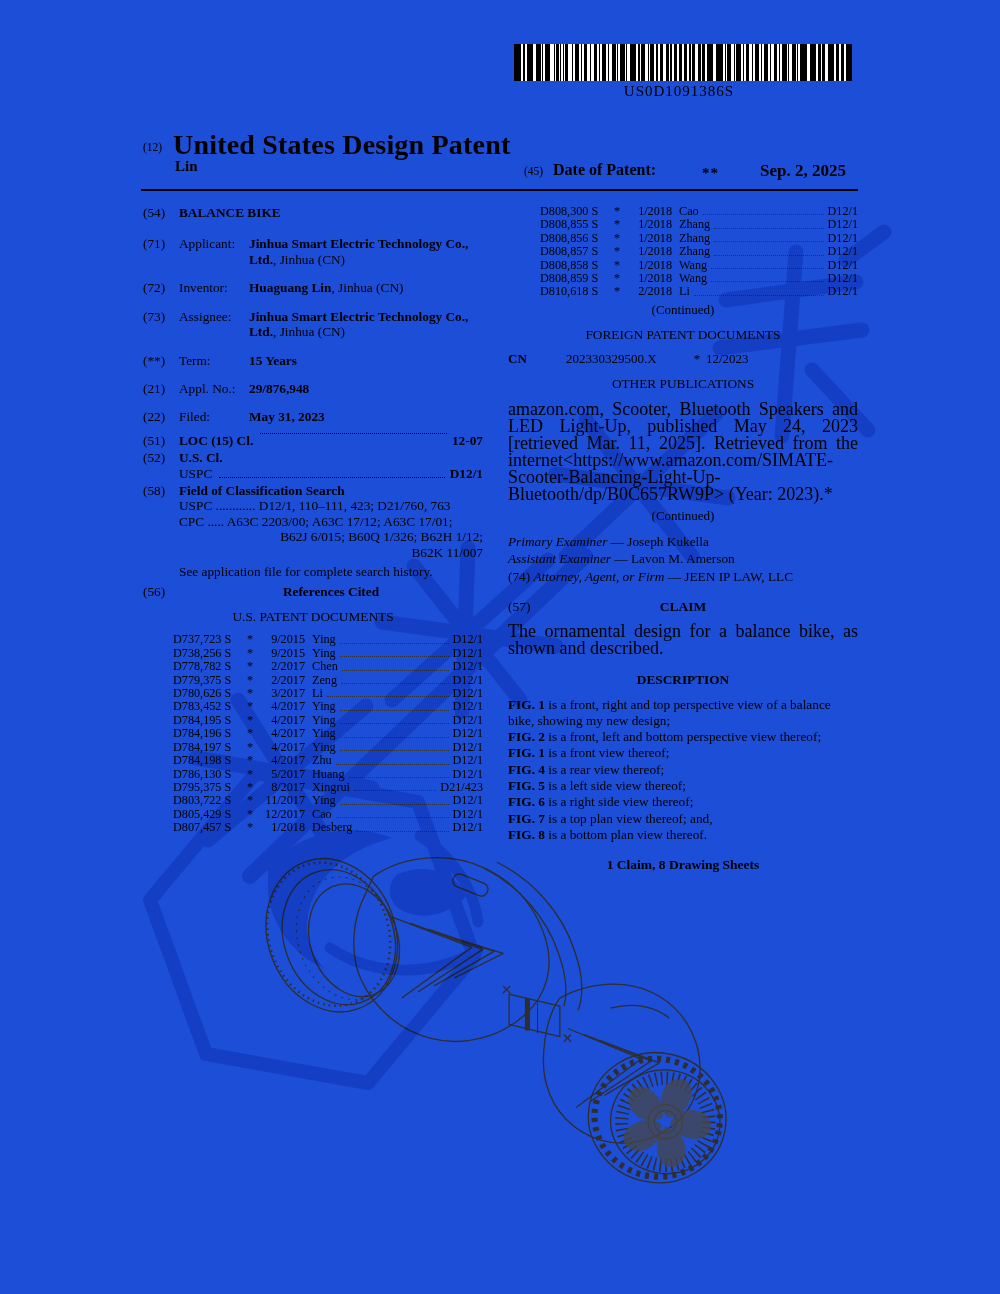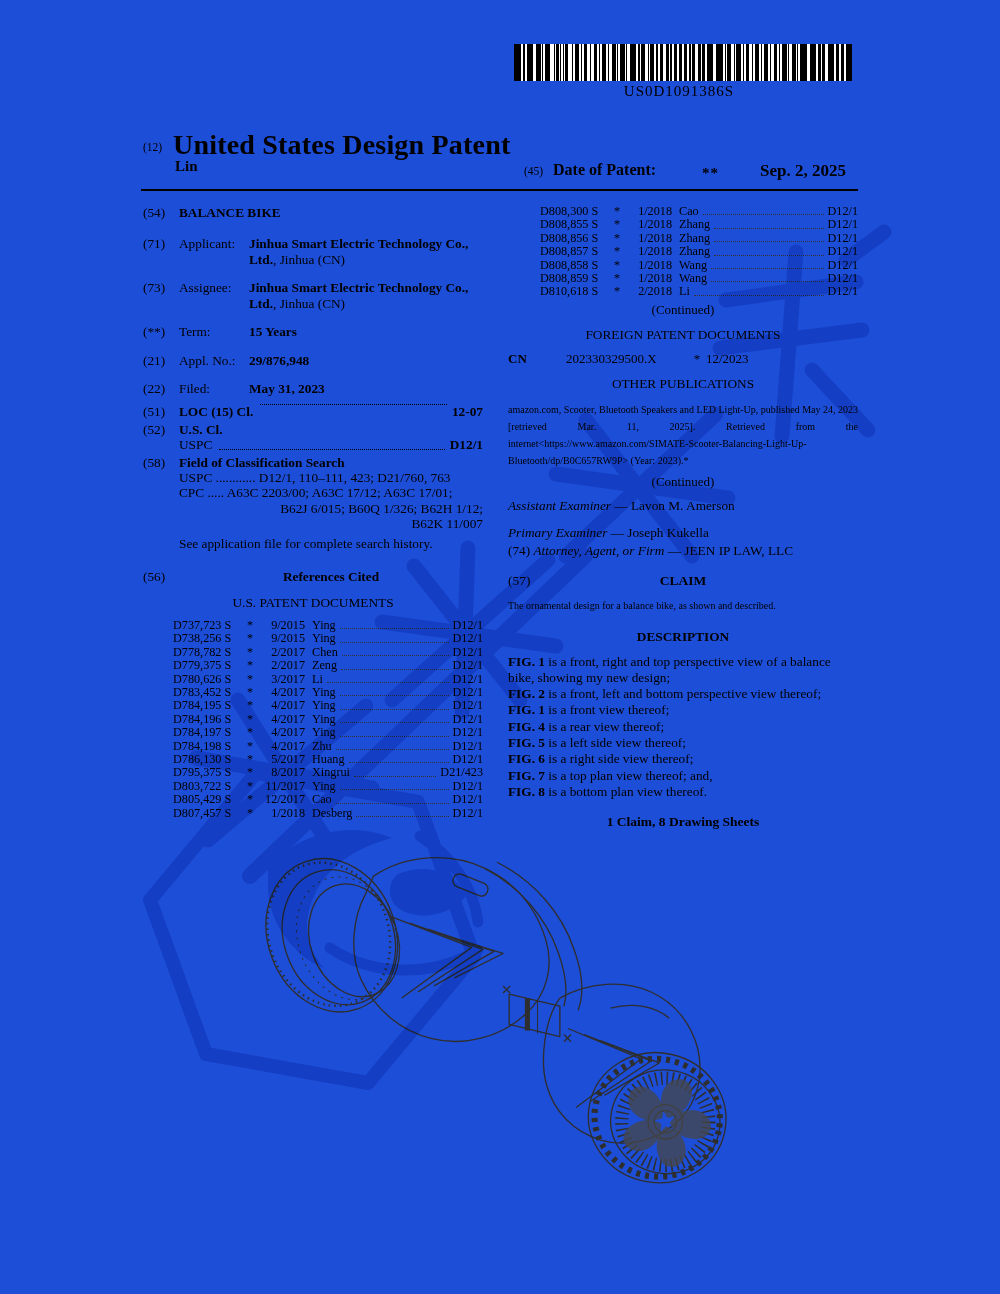--- a/index.html
+++ b/index.html
@@ -57,21 +57,21 @@
   .pdate{width:44px; flex:none; text-align:right; padding-right:7px;}
   .pname{flex:none;}
   .plead{flex:1; border-bottom:1px dotted #333; margin:0 4px 3px;}
   .pcls{flex:none;}
   .continued{text-align:center; margin:3px 0 8px; font-size:13px;}
   
   .foreign-row{display:flex; font-size:13px; margin:2px 0 6px;}
   .fcountry{width:58px; flex:none;font-weight:bold;}
   .fnumber{width:122px; flex:none;}
   .fstar{width:18px; flex:none; text-align:center;}
-  .para{text-align:justify; font-size:10px; line-height:17px;}
+  .para{text-align:justify; font-size:18px; line-height:17px;}
   .exam{font-size:13.3px; line-height:17.5px;}
   .exam .it{font-style:italic;}
   .claim-head{position:relative; text-align:center; font-weight:bold; margin:14px 0 8px; font-size:13.5px;}
   .claim-head .tag57{position:absolute; left:0; top:0; font-weight:normal;}
   .figline{font-size:13.3px; line-height:16.3px;}
   .sheets{text-align:center; font-weight:bold; font-size:13.5px; margin-top:14px;}
   
   .figure-wrap{position:absolute; left:252px; top:846px; width:490px; height:365px;}
   .figure-wrap svg{width:100%; height:100%;}
   
@@ -106,20 +106,25 @@
       <span class="tag">(54)</span>
       <span class="val"><b>BALANCE BIKE</b></span>
     </div>
 
     <div class="f">
       <span class="tag">(71)</span>
       <span class="lbl">Applicant:</span>
       <span class="val"><b>Jinhua Smart Electric Technology Co., Ltd.</b><span>, Jinhua (CN)</span></span>
     </div>
 
+    <div class="f">
+      <span class="tag">(72)</span>
+      <span class="lbl">Inventor:</span>
+      <span class="val"><b>Huaguang Lin</b><span>, Jinhua (CN)</span></span>
+    </div>
 
     <div class="f">
       <span class="tag">(73)</span>
       <span class="lbl">Assignee:</span>
       <span class="val"><b>Jinhua Smart Electric Technology Co., Ltd.</b><span>, Jinhua (CN)</span></span>
     </div>
 
     <div class="f">
       <span class="tag">(**)</span>
       <span class="lbl">Term:</span>
@@ -150,21 +155,21 @@
       <span class="block">
         <div><b>U.S. Cl.</b></div>
         <div style="display:flex;">
             <span>USPC</span>
           <span class="leader"></span>
           <b>D12/1</b>
           </div>
       </span>
     </div>
 
-    <div class="f" style="margin-bottom:18px;">
+    <div class="f" style="margin-bottom:4px;">
       <span class="tag">(58)</span>
       <span class="block">
         <div><b>Field of Classification Search</b></div>
         <div>USPC ............ D12/1, 110–111, 423; D21/760, 763</div>
         <div>CPC ..... A63C 2203/00; A63C 17/12; A63C 17/01;</div>
         <div class="r">B62J 6/015; B60Q 1/326; B62H 1/12;</div>
         <div class="r">B62K 11/007</div>
         <div style="margin-top:4px;">See application file for complete search history.</div>
       </span>
     </div>
@@ -371,25 +376,25 @@
       <span class="fnumber">202330329500.X</span>
       <span class="fstar">*</span>
       <span>12/2023</span>
     </div>
 
     <div class="center-h">OTHER PUBLICATIONS</div>
 
     <div class="para">amazon.com, Scooter, Bluetooth Speakers and LED Light-Up, published May 24, 2023 [retrieved Mar. 11, 2025]. Retrieved from the internet&lt;https://www.amazon.com/SIMATE-Scooter-Balancing-Light-Up-Bluetooth/dp/B0C657RW9P&gt; (Year: 2023).*</div>
     <div class="continued" style="margin-top:5px;">(Continued)</div>
 
+    <div class="exam" style="margin-top:10px;">
+      <span class="it">Primary Examiner</span><span> — Joseph Kukella</span>
+    </div>
     <div class="exam">
       <span class="it">Assistant Examiner</span><span> — Lavon M. Amerson</span>
-    </div>
-    <div class="exam" style="margin-top:10px;">
-      <span class="it">Primary Examiner</span><span> — Joseph Kukella</span>
     </div>
     <div class="exam">
       <span>(74)</span>
       <span class="it">Attorney, Agent, or Firm</span><span> — JEEN IP LAW, LLC</span>
     </div>
 
     <div class="claim-head">
       <span class="tag57">(57)</span>
       <span>CLAIM</span>
     </div>

